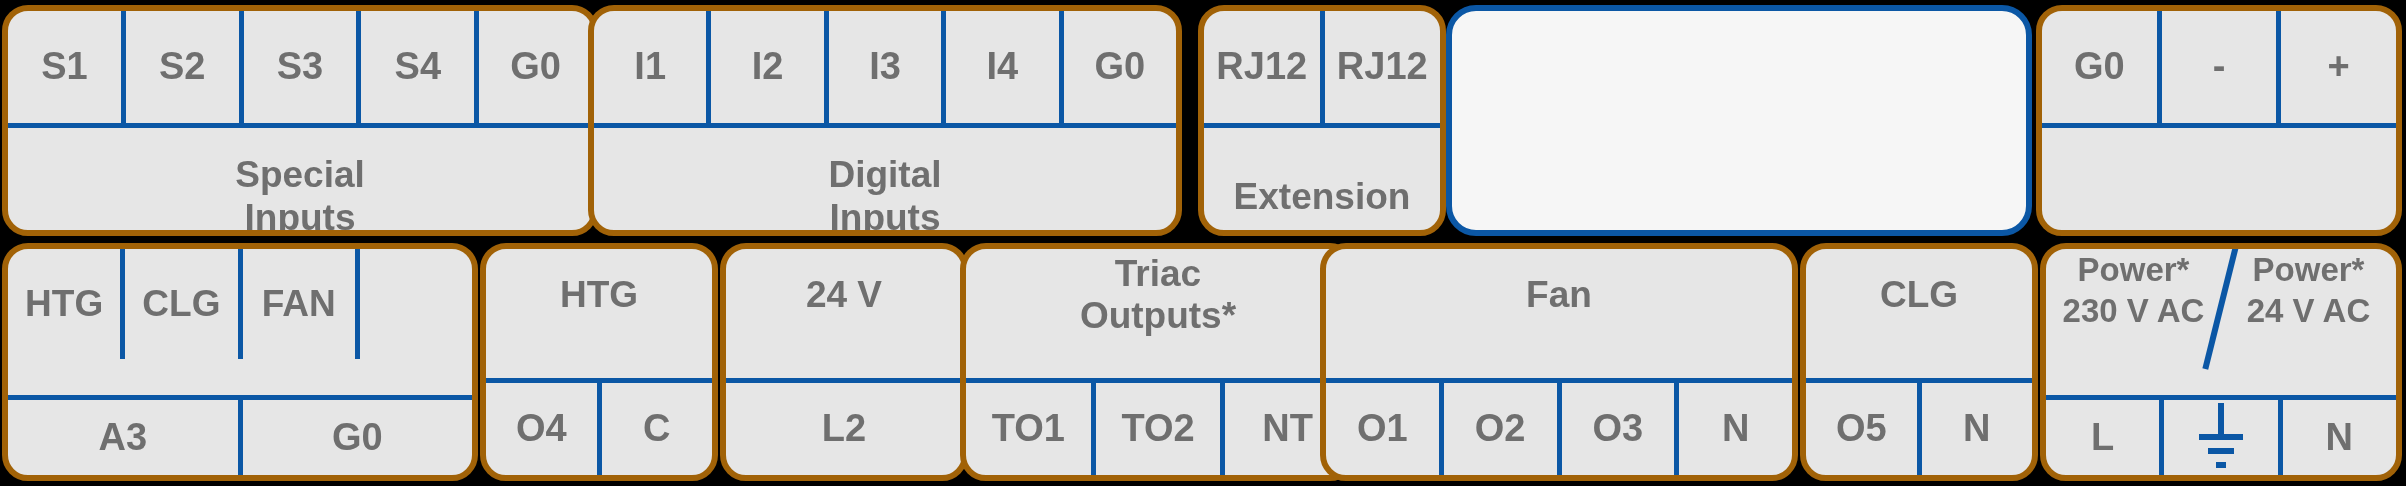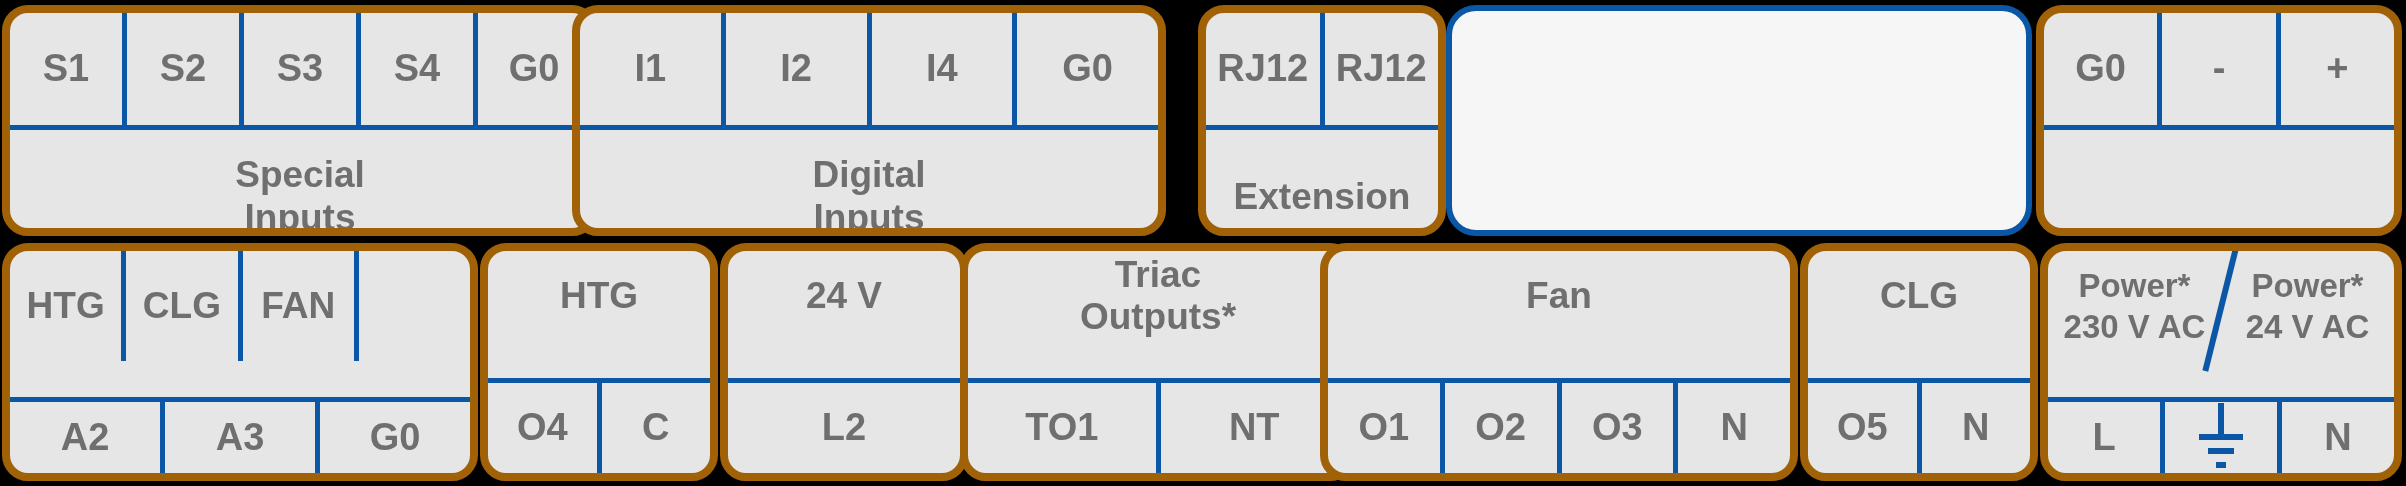--- a/index.html
+++ b/index.html
@@ -7,21 +7,21 @@
     position:relative;
     width:2406px;height:486px;
     background:#000;
     font-family:"Liberation Sans", sans-serif;
     overflow:hidden;
   }
   .block{
     position:absolute;
     box-sizing:border-box;
     background:#e6e6e6;
-    border:8px solid #a16207;
+    border:6px solid #a16207;
     border-radius:26px;
     overflow:hidden;
     display:flex;
     flex-direction:column;
     gap:36px;
   }
   .block.top{top:5px;height:231px;}
   .block.bot{top:243px;height:238px;}
   .panel{
     position:absolute;
@@ -43,21 +43,21 @@
   .glabel{
     flex:1;display:flex;align-items:center;justify-content:center;
     text-align:center;min-height:0;
   }
   .bot .glabel{flex:1;}
   .t{
     color:#6f6f6f;font-weight:bold;font-size:38px;
     letter-spacing:0px;white-space:pre-line;text-align:center;line-height:1.15;
   }
   .glabel .t, .lrow .t{font-size:37px;}
-  .plabels{position:relative;height:110px;display:flex;align-items:center;}
+  .plabels{position:relative;height:110px;display:flex;align-items:flex-start;}
   .plabels .pl{
     flex:1;display:flex;align-items:center;justify-content:center;text-align:center;
   }
   .plabels .pl .t{font-size:33px;line-height:1.25;}
   .slash{
     position:absolute;
     left:calc(50% - 3px);
     top:-8px;
     width:6px;height:130px;
     background:#0b57a5;
@@ -87,27 +87,30 @@
       <div class="cell">
           <span class="t">G0</span>
         </div>
     </div>
     <div class="glabel">
         <span class="t">Special
 Inputs</span>
       </div>
   </div>
 
-  <div class="block top" style="left:572px;width:594px;">
+  <div class="block top" style="left:588px;width:594px;">
     <div class="cells">
       <div class="cell">
           <span class="t">I1</span>
         </div>
       <div class="cell">
           <span class="t">I2</span>
+        </div>
+      <div class="cell">
+          <span class="t">I3</span>
         </div>
       <div class="cell">
           <span class="t">I4</span>
         </div>
       <div class="cell">
           <span class="t">G0</span>
         </div>
     </div>
     <div class="glabel">
         <span class="t">Digital
@@ -155,23 +158,20 @@
         </div>
       <div class="cell">
           <span class="t">FAN</span>
         </div>
       <div class="cell">
           <span class="t"></span>
         </div>
     </div>
     <div class="cells">
       <div class="cell">
-          <span class="t">A2</span>
-        </div>
-      <div class="cell">
           <span class="t">A3</span>
         </div>
       <div class="cell">
           <span class="t">G0</span>
         </div>
     </div>
   </div>
 
   <div class="block bot" style="left:480px;width:238px;">
     <div class="glabel">
@@ -199,20 +199,23 @@
   </div>
 
   <div class="block bot" style="left:960px;width:396px;">
     <div class="glabel">
         <span class="t">Triac
 Outputs*</span>
       </div>
     <div class="cells">
       <div class="cell">
           <span class="t">TO1</span>
+        </div>
+      <div class="cell">
+          <span class="t">TO2</span>
         </div>
       <div class="cell">
           <span class="t">NT</span>
         </div>
     </div>
   </div>
 
   <div class="block bot" style="left:1320px;width:478px;">
     <div class="glabel">
         <span class="t">Fan</span>

